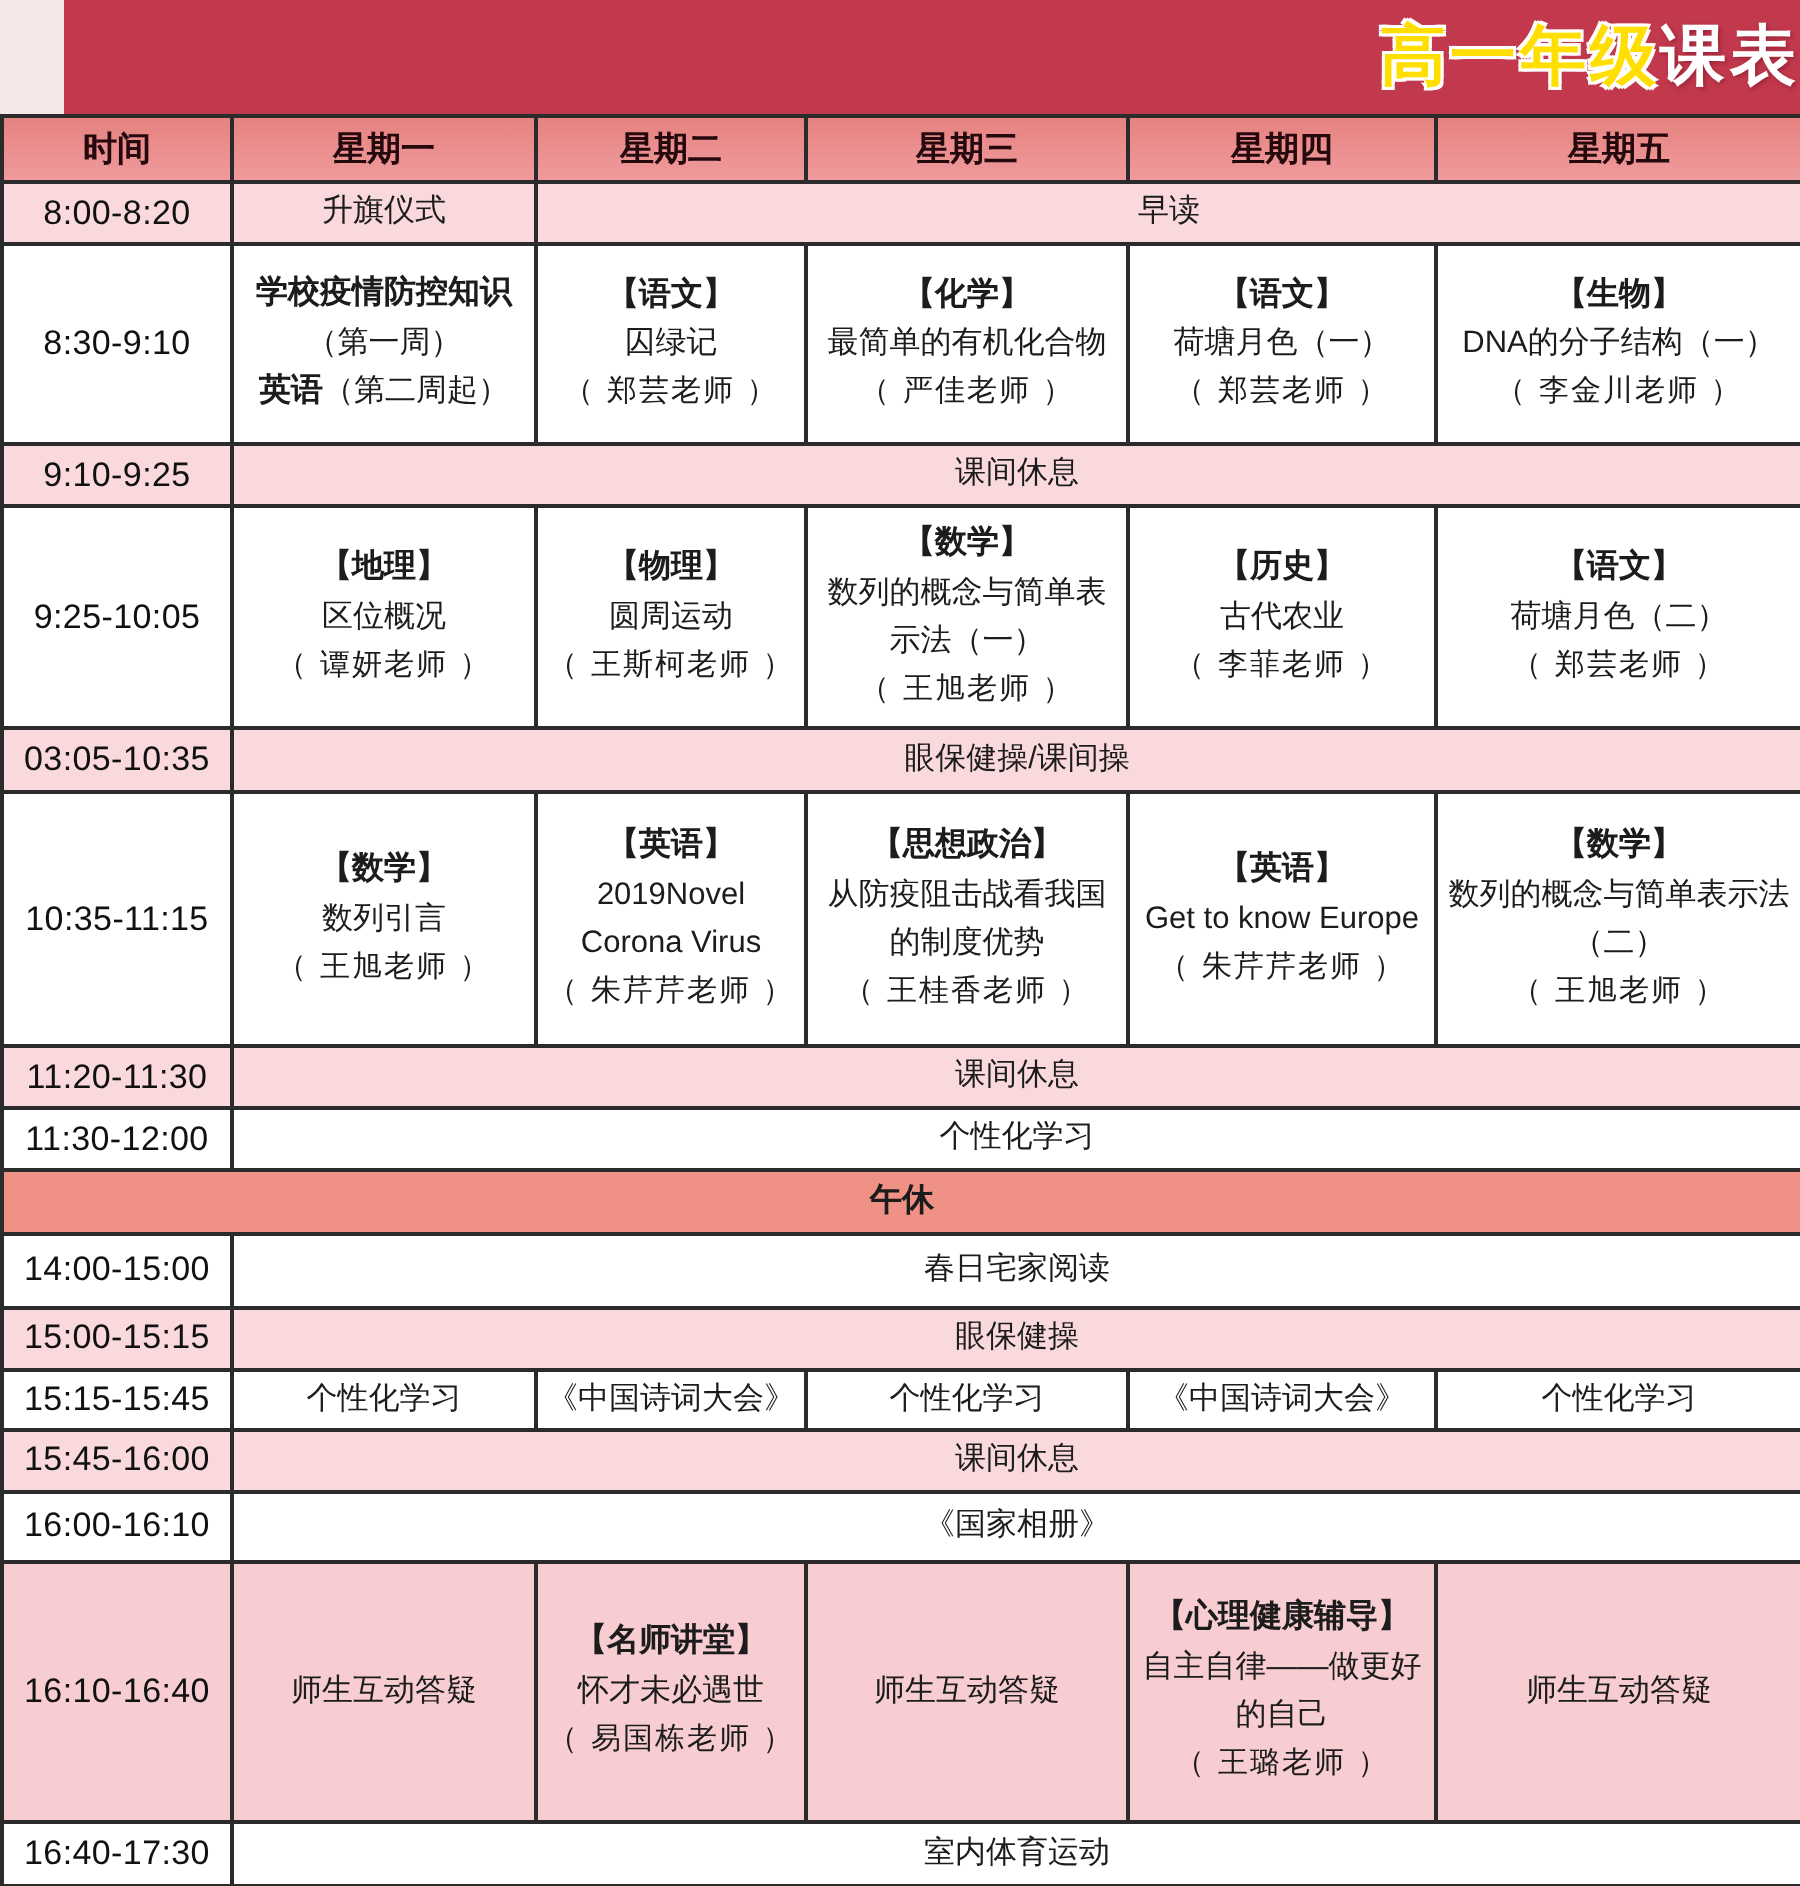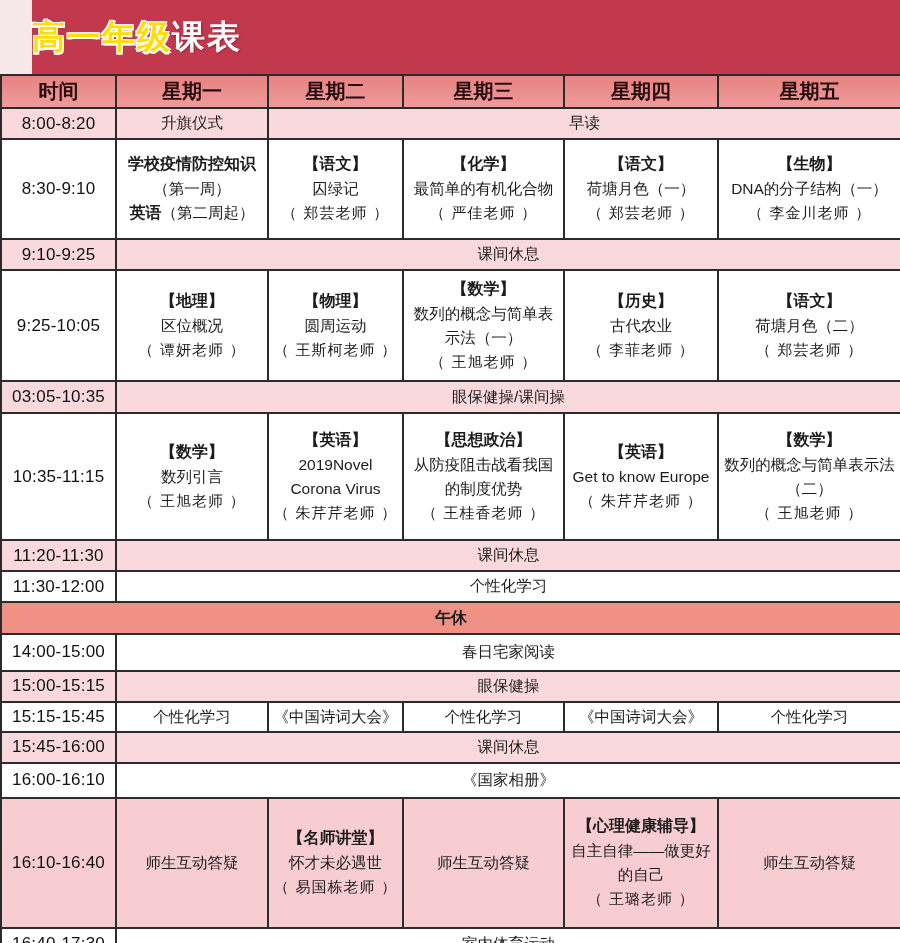--- a/index.html
+++ b/index.html
@@ -17,25 +17,25 @@
   }
   html,body{margin:0;padding:0;}
   body{
     width:900px;
     background:#F6E7E8;
     font-family:"Liberation Sans","DejaVu Sans",sans-serif;
     color:var(--c-text);
   }
   .page{width:900px;}
   .banner{
-    height:74px;
+    height:57px;
     background:var(--c-banner);
     display:flex;
     align-items:center;
-    justify-content:flex-start;
+    justify-content:flex-end;
     font-size:33px;
     font-weight:bold;
     letter-spacing:2px;
     margin-left:32px;
   }
   .t-yellow{
     color:var(--c-title_yellow);
     text-shadow:1.5px 1.5px 0 #fff,-1.5px -1.5px 0 #fff,1.5px -1.5px 0 #fff,-1.5px 1.5px 0 #fff,0 1.5px 0 #fff,0 -1.5px 0 #fff;
   }
   .t-white{
@@ -53,42 +53,42 @@
     text-align:center;
     vertical-align:middle;
     padding:2px 3px;
     overflow:hidden;
   }
   .schedule thead tr{
     height:33px;
     background:linear-gradient(to bottom,var(--c-header_top),var(--c-header_bottom));
   }
   .schedule th{
-    font-size:20px;
+    font-size:17px;
     font-weight:bold;
     color:#25090D;
   }
   tr.bg-white{background:var(--c-white);}
   tr.bg-pink{background:var(--c-pink);}
   tr.bg-rose{background:var(--c-rose);}
   tr.bg-salmon{background:var(--c-salmon);}
   td.time-cell{
     font-weight:normal;
     font-size:17px;
     color:#111;
     letter-spacing:0.2px;
   }
   .line{line-height:1.55;font-size:15.5px;}
   .seg-bold{font-weight:bold;font-size:16px;}
   .seg-teacher{
     font-family:"DejaVu Serif","Liberation Serif",serif;
     font-size:15px;
     letter-spacing:1px;
   }
-  tr.bg-salmon .line{font-weight:bold;font-size:16.5px;}
+  tr.bg-salmon .line{font-weight:bold;font-size:16.5px;font-family:Liberation Mono, monospace;}
 </style>
 </head>
 <body>
 
 <div class="page">
   <div class="banner">
     <span class="t-yellow">高一年级</span>
       <span class="t-white">课表</span>
   </div>
   <table class="schedule">

